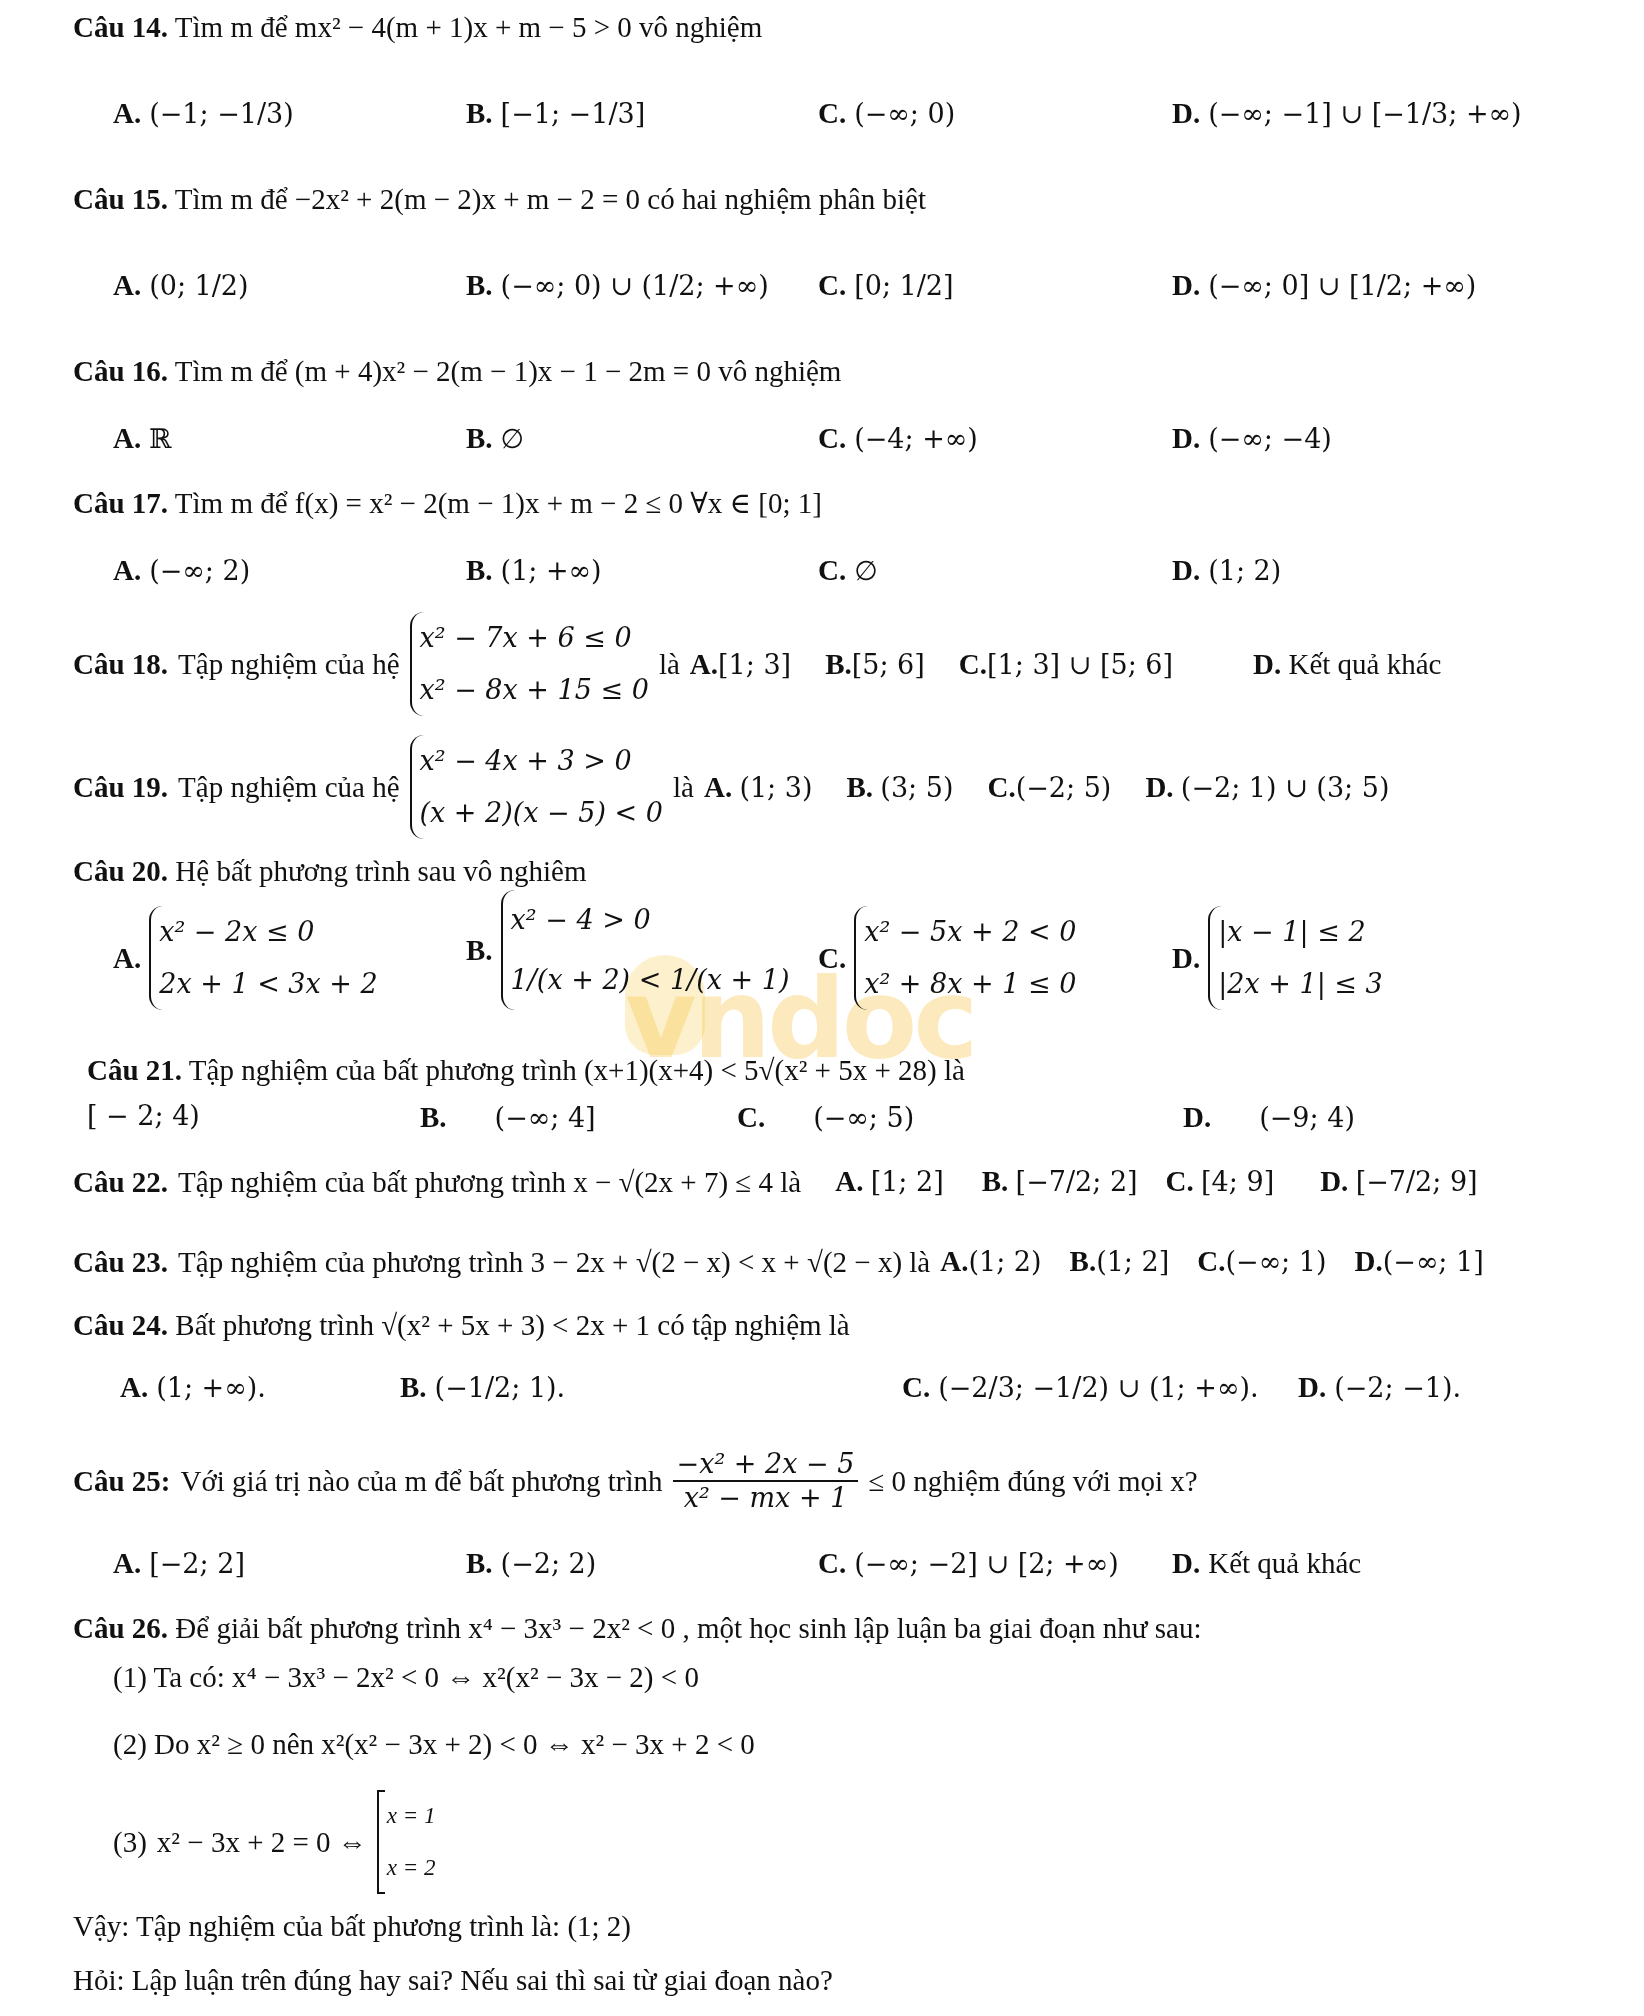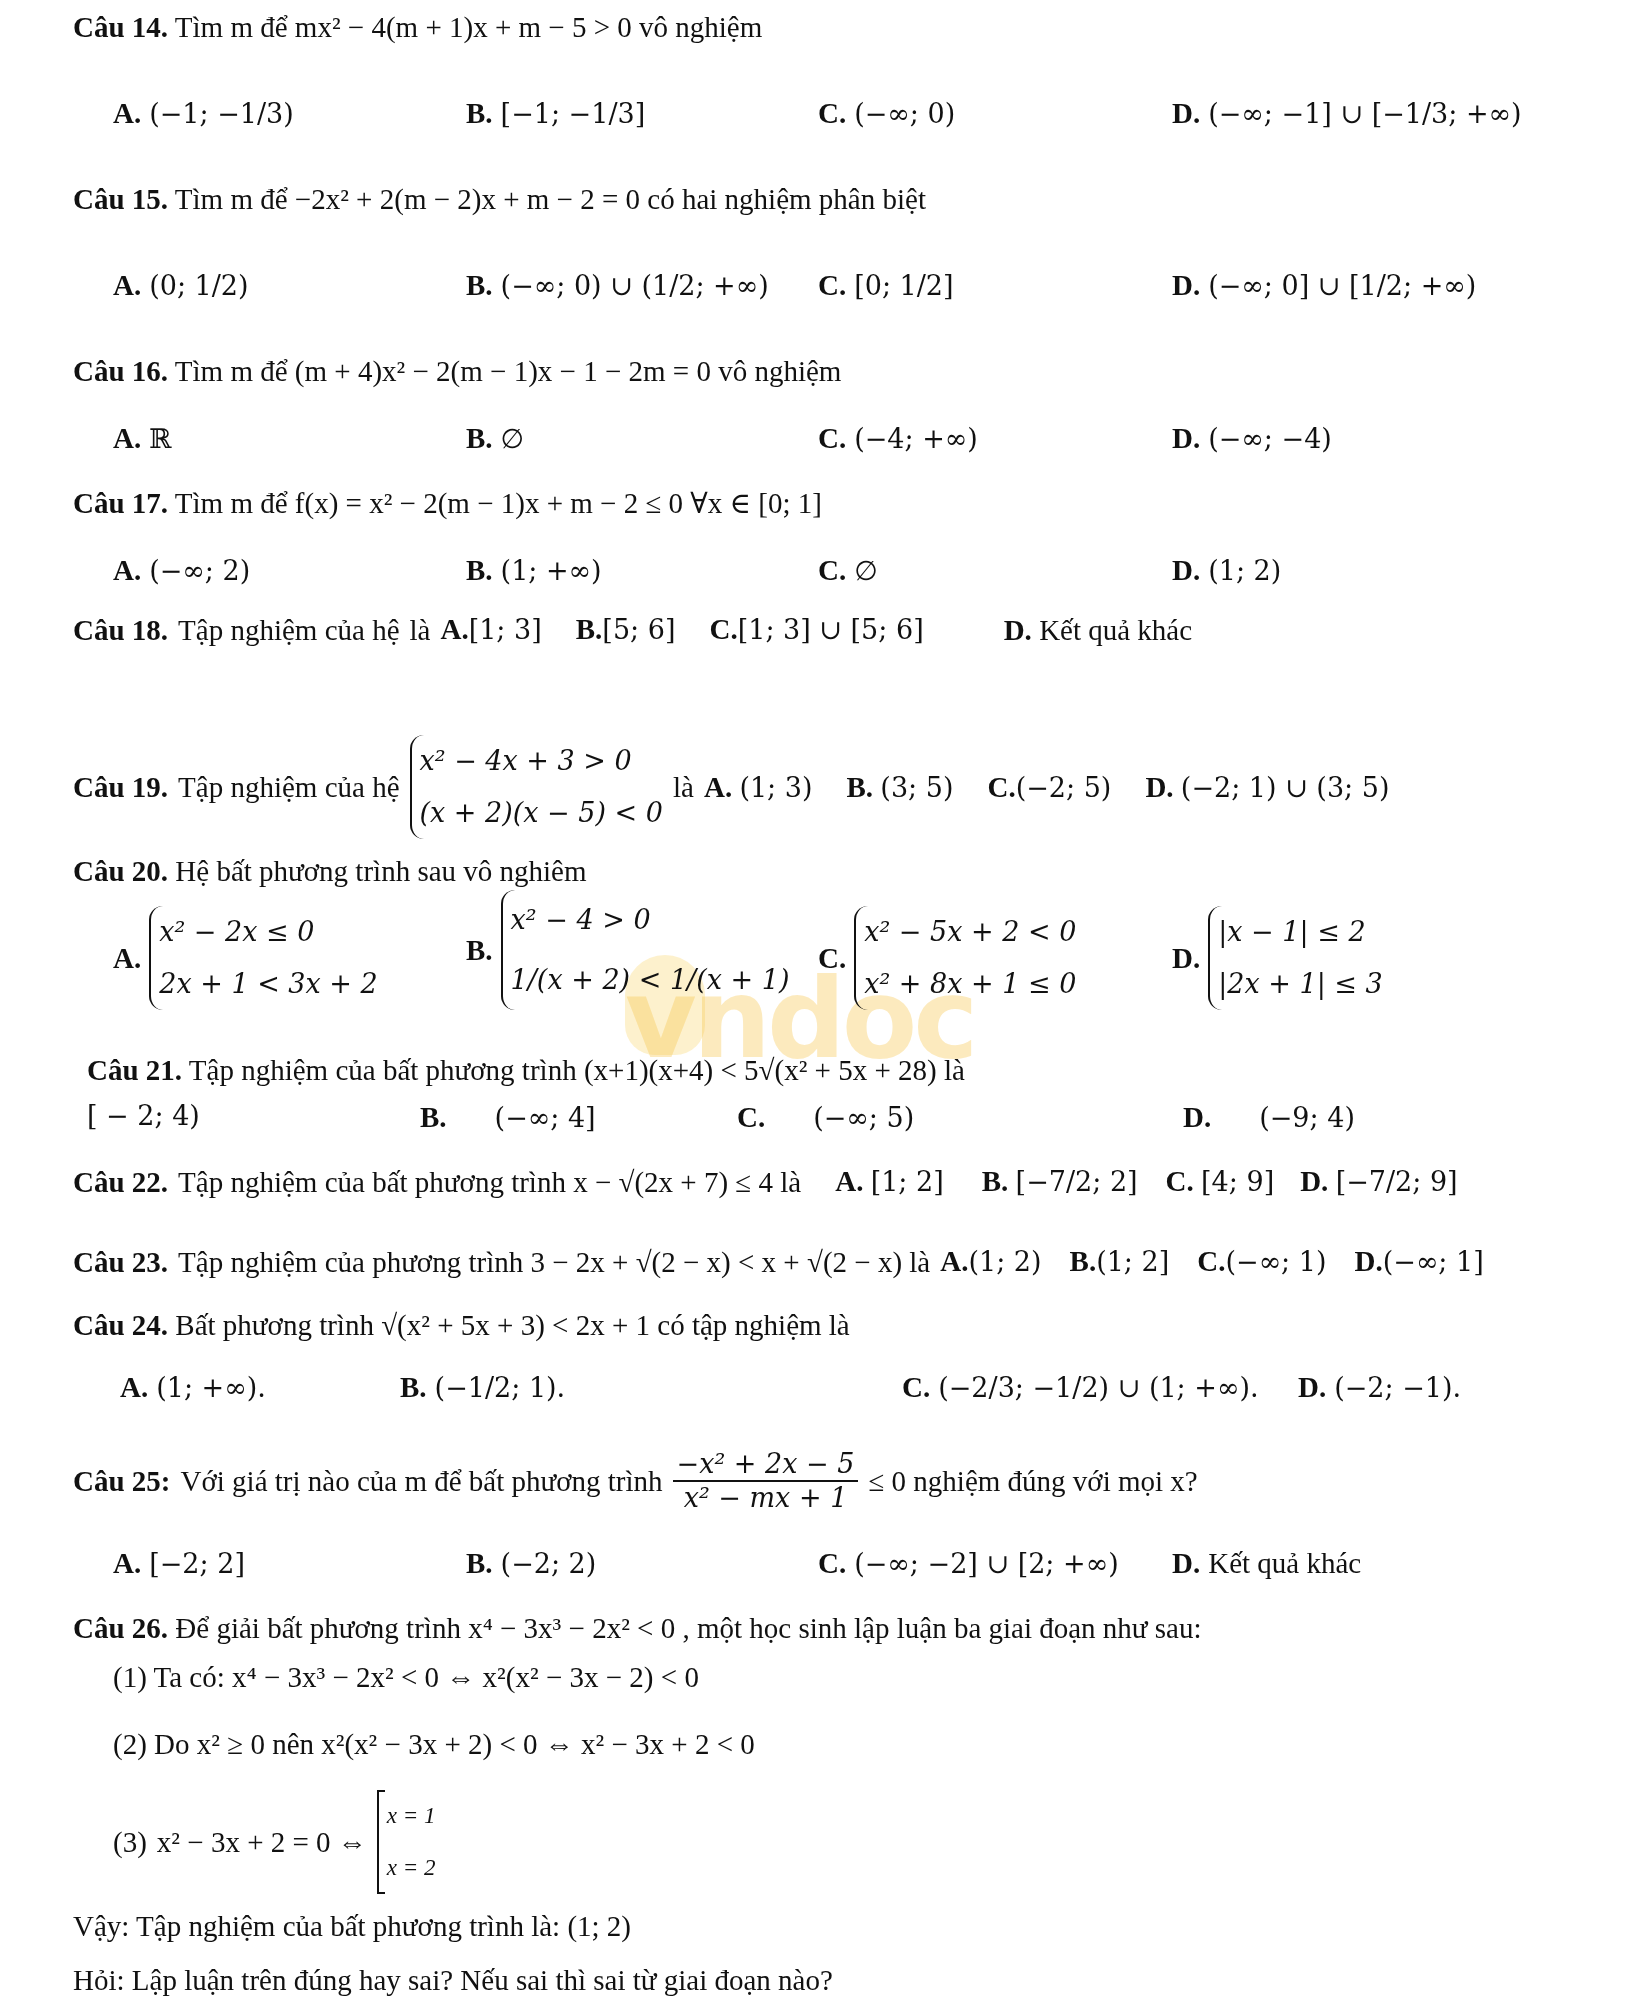--- a/index.html
+++ b/index.html
@@ -60,20 +60,24 @@
   <span>Tìm m để f(x) = x² − 2(m − 1)x + m − 2 ≤ 0 ∀x ∈ [0; 1]</span>
 </div>
 <div class="abs opt" style="left:113px; top:553px;"><span class="ol">A.</span><span class="mu">(−∞; 2)</span></div>
 <div class="abs opt" style="left:466px; top:553px;"><span class="ol">B.</span><span class="mu">(1; +∞)</span></div>
 <div class="abs opt" style="left:818px; top:553px;"><span class="ol">C.</span><span class="mu">∅</span></div>
 <div class="abs opt" style="left:1172px; top:553px;"><span class="ol">D.</span><span class="mu">(1; 2)</span></div>
 
 <div class="abs q" style="left:73px; top:612px; display:flex; align-items:center; gap:10px;">
   <span class="lbl">Câu 18.</span>
   <span>Tập nghiệm của hệ</span>
+  <span class="sys">
+    <div>x² − 7x + 6 ≤ 0</div>
+    <div>x² − 8x + 15 ≤ 0</div>
+  </span>
   <span>là</span>
   <span><span class="lbl">A.</span><span class="mu">[1; 3]</span></span>
   <span style="margin-left:24px;"><span class="lbl">B.</span><span class="mu">[5; 6]</span></span>
   <span style="margin-left:24px;"><span class="lbl">C.</span><span class="mu">[1; 3] ∪ [5; 6]</span></span>
   <span style="margin-left:70px;"><span class="lbl">D.</span> <span>Kết quả khác</span></span>
 </div>
 
 <div class="abs q" style="left:73px; top:735px; display:flex; align-items:center; gap:10px;">
   <span class="lbl">Câu 19.</span>
   <span>Tập nghiệm của hệ</span>
@@ -129,21 +133,21 @@
 <div class="abs opt" style="left:420px; top:1100px;"><span class="ol">B.</span><span class="mu" style="margin-left:40px;">(−∞; 4]</span></div>
 <div class="abs opt" style="left:737px; top:1100px;"><span class="ol">C.</span><span class="mu" style="margin-left:40px;">(−∞; 5)</span></div>
 <div class="abs opt" style="left:1183px; top:1100px;"><span class="ol">D.</span><span class="mu" style="margin-left:40px;">(−9; 4)</span></div>
 
 <div class="abs q" style="left:73px; top:1164px; display:flex; align-items:flex-end; gap:10px;">
   <span class="lbl">Câu 22.</span>
   <span>Tập nghiệm của bất phương trình x − √(2x + 7) ≤ 4 là</span>
   <span style="margin-left:24px;"><span class="lbl">A.</span> <span class="mu">[1; 2]</span></span>
   <span style="margin-left:28px;"><span class="lbl">B.</span> <span class="mu">[−7/2; 2]</span></span>
   <span style="margin-left:18px;"><span class="lbl">C.</span> <span class="mu">[4; 9]</span></span>
-  <span style="margin-left:16px;"><span class="lbl">D.</span> <span class="mu">[−7/2; 9]</span></span>
+  <span style="margin-left:36px;"><span class="lbl">D.</span> <span class="mu">[−7/2; 9]</span></span>
 </div>
 
 <div class="abs q" style="left:73px; top:1244px; display:flex; align-items:center; gap:10px;">
   <span class="lbl">Câu 23.</span>
   <span>Tập nghiệm của phương trình 3 − 2x + √(2 − x) &lt; x + √(2 − x) là</span>
   <span><span class="lbl">A.</span><span class="mu">(1; 2)</span></span>
   <span style="margin-left:18px;"><span class="lbl">B.</span><span class="mu">(1; 2]</span></span>
   <span style="margin-left:18px;"><span class="lbl">C.</span><span class="mu">(−∞; 1)</span></span>
   <span style="margin-left:18px;"><span class="lbl">D.</span><span class="mu">(−∞; 1]</span></span>
 </div>

